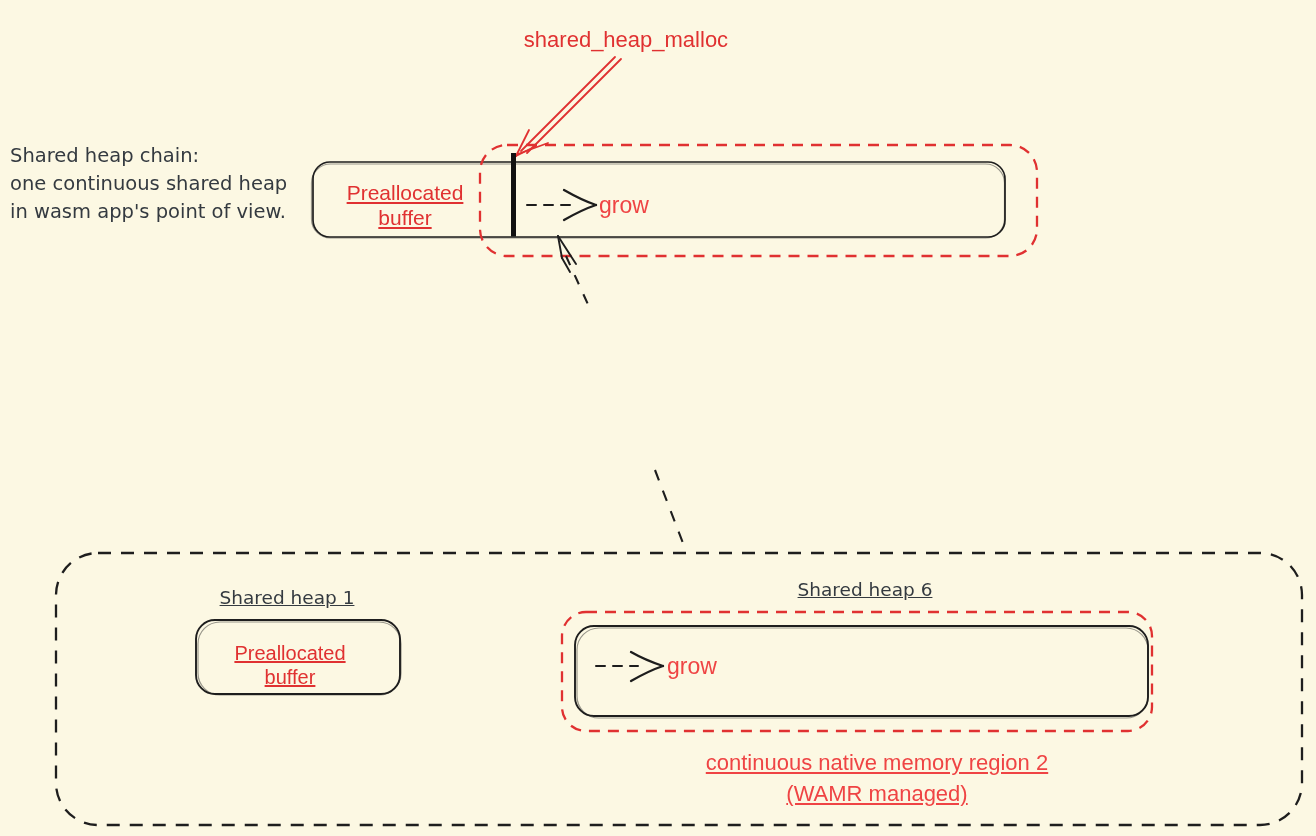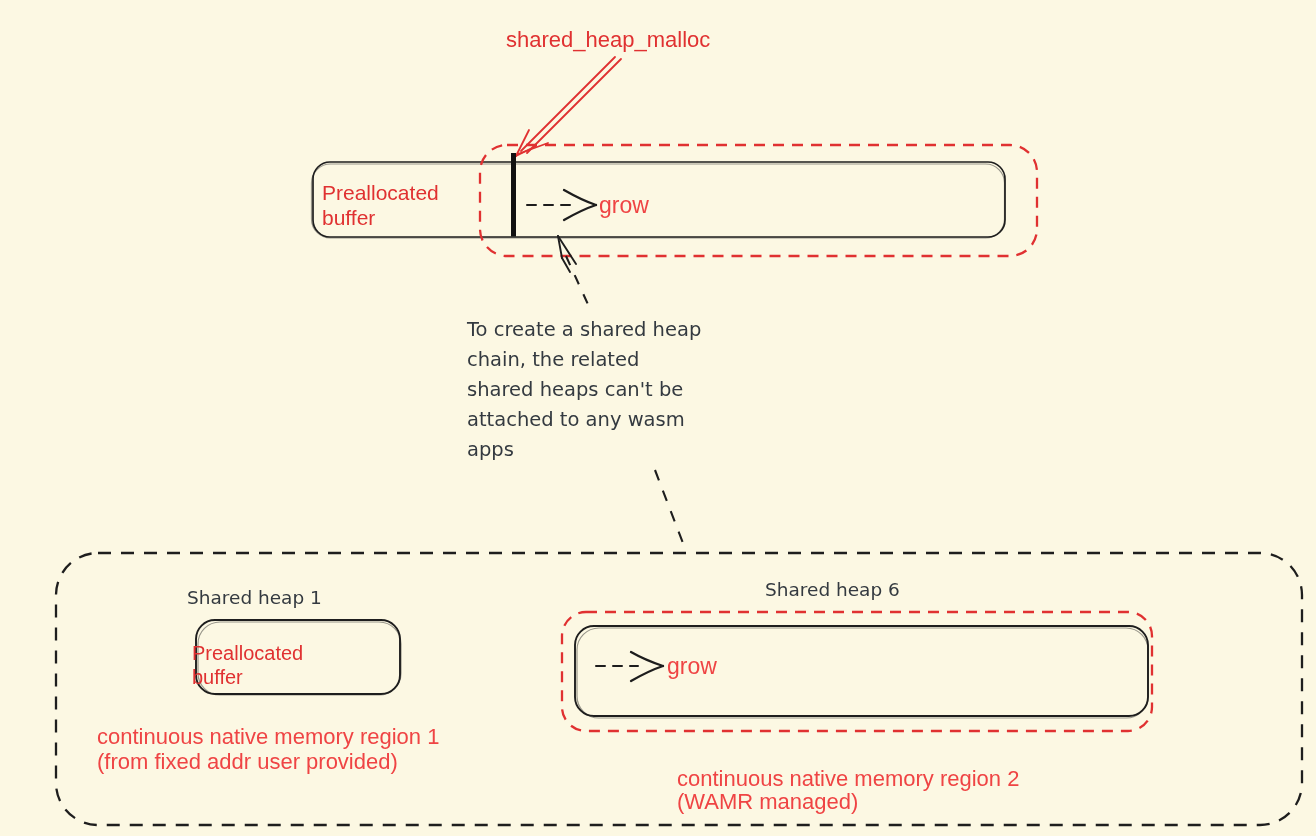--- a/index.html
+++ b/index.html
@@ -9,33 +9,33 @@
     width:1316px;height:836px;
     background:#FCF8E3;
     overflow:hidden;
     font-family:"Liberation Sans",sans-serif;
   }
   .stage svg{position:absolute;left:0;top:0;}
   .txt{position:absolute;white-space:pre-line;}
   .round-font{font-family:"DejaVu Sans","Liberation Sans",sans-serif;color:#343A40;}
   .plain-font{font-family:"Liberation Sans",sans-serif;color:#ef4444;}
   .red-text{color:#E03131;}
-  .center{}
+  .center{text-align:center;text-decoration:underline;}
 
-  .malloc-label{left:506px;top:27px;width:240px;font-size:22px;}
+  .malloc-label{left:506px;top:27px;width:240px;font-size:22px;text-align:center;}
   .chain-note{left:10px;top:142px;font-size:19.5px;line-height:28px;}
   .prealloc-1{left:322px;top:180px;width:166px;font-size:21px;line-height:25px;}
   .grow-1{left:599px;top:192px;font-size:23px;}
   .attach-note{left:467px;top:315px;width:320px;font-size:19.5px;line-height:30px;}
   .heap1-title{left:187px;top:579px;width:200px;font-size:18.5px;margin-top:8px;}
   .prealloc-2{left:192px;top:641px;width:196px;font-size:20px;line-height:24px;}
   .heap1-caption{left:97px;top:724px;width:400px;font-size:22px;line-height:25px;}
   .heap2-title{left:765px;top:579px;width:200px;font-size:18.5px;}
   .grow-2{left:667px;top:653px;font-size:23px;}
-  .heap2-caption{left:677px;top:747px;width:400px;font-size:22px;line-height:23px;margin-top:20px;}
+  .heap2-caption{left:677px;top:747px;width:400px;font-size:22px;line-height:31px;}
 </style>
 </head>
 <body>
 
 <div class="stage">
 
   <svg width="1316" height="836" viewBox="0 0 1316 836">
 
     <g stroke="#E03131" stroke-width="1.8" fill="none" stroke-linecap="round">
       <path d="M615,57 L521,151"></path>
@@ -86,39 +86,35 @@
 
     <g stroke="#1D1D1D" fill="none" stroke-linecap="round">
       <path d="M596,666 L638,666" stroke-width="2" stroke-dasharray="9 8"></path>
       <path d="M631,652 C645,660 657,664 663,666" stroke-width="2.3"></path>
       <path d="M631,681 C645,673 657,668 663,666" stroke-width="2.3"></path>
     </g>
   </svg>
 
   <div class="txt malloc-label red-text plain-font">shared_heap_malloc</div>
 
+  <div class="txt chain-note round-font">Shared heap chain:
+one continuous shared heap
+in wasm app's point of view.</div>
 
   <div class="txt prealloc-1 red-text plain-font center">Preallocated
 buffer</div>
 
   <div class="txt grow-1 plain-font">grow</div>
 
-  <div class="txt attach-note round-font center">To create a shared heap
-chain, the related
-shared heaps can't be
-attached to any wasm
-apps</div>
 
   <div class="txt heap1-title round-font center">Shared heap 1</div>
 
   <div class="txt prealloc-2 red-text plain-font center">Preallocated
 buffer</div>
 
-  <div class="txt heap1-caption plain-font center">continuous native memory region 1
-(from fixed addr user provided)</div>
 
   <div class="txt heap2-title round-font center">Shared heap 6</div>
 
   <div class="txt grow-2 plain-font">grow</div>
 
   <div class="txt heap2-caption plain-font center">continuous native memory region 2
 (WAMR managed)</div>
 </div>
 
 </body></html>

